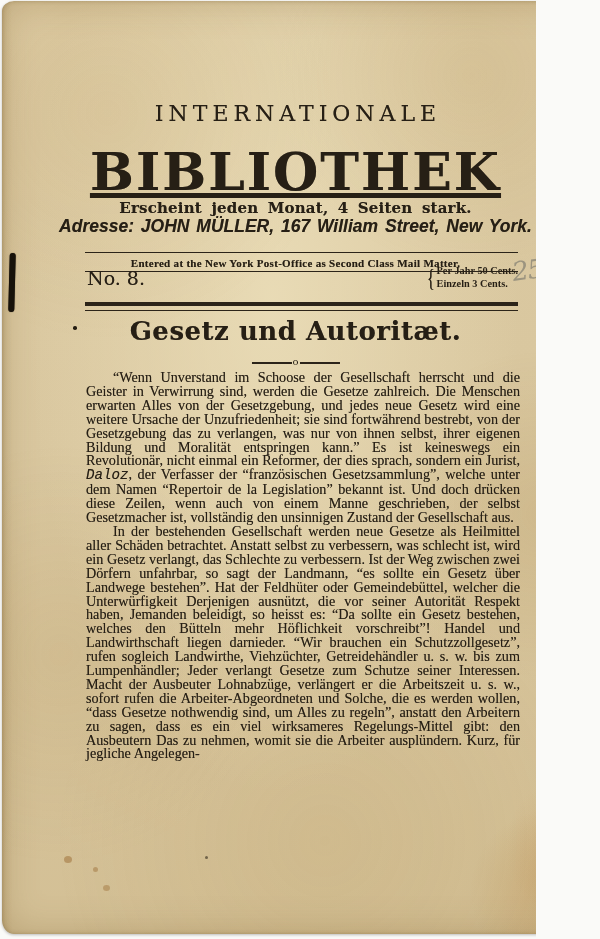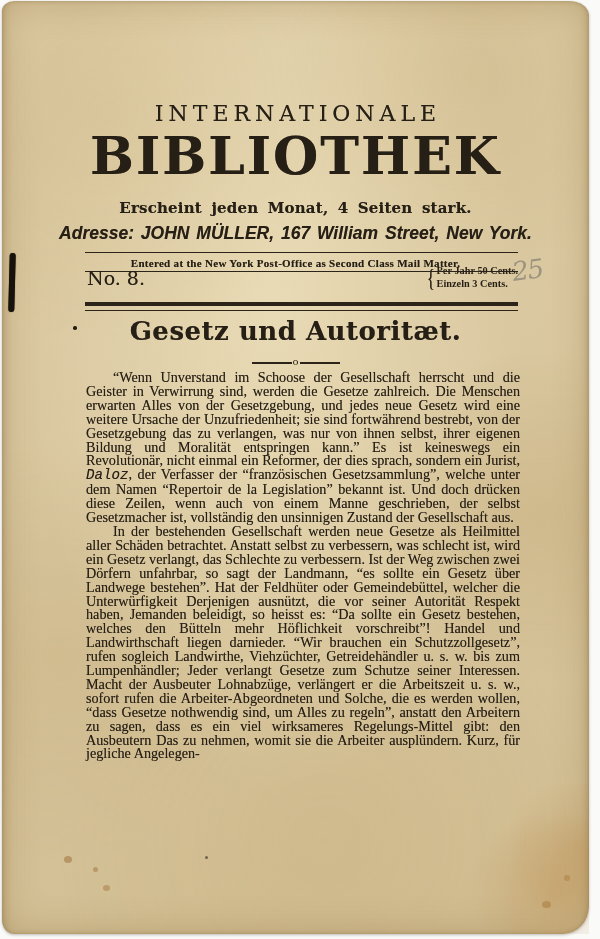--- a/index.html
+++ b/index.html
@@ -6,21 +6,21 @@
     --paper:#d9c79f;
     --paper-edge:#c8b283;
     --ink:#261f15;
     --pencil:#8d8878;
     --background:#fafaf8;
   }
   *{box-sizing:border-box;}
   html,body{margin:0;padding:0;}
   body{background:var(--background);font-family:"Liberation Serif",serif;}
   .scene{
-    position:relative;width:600px;height:939px;overflow:hidden;
+    position:relative;width:536px;height:939px;overflow:hidden;
     background:var(--background);
   }
   .paper{
     position:absolute;left:2px;top:1px;width:587px;height:933px;
     background:
       radial-gradient(ellipse at 46% 32%, rgba(235,222,185,.85) 0%, rgba(0,0,0,0) 55%),
       linear-gradient(168deg,#dcCaa2 0%, #d9c79f 45%, #d2be93 100%);
     background-color:var(--paper);
     border-radius:12px 20px 26px 12px / 10px 14px 28px 14px;
     box-shadow:
@@ -66,23 +66,23 @@
   }
   .pencil-note{
     position:absolute;left:510px;top:256px;
     font:italic 400 26px/1 "DejaVu Serif",serif;color:var(--pencil);
     transform:rotate(-8deg);opacity:.8;letter-spacing:-1px;
   }
 
   
   .abs{position:absolute;left:0;right:0;text-align:center;}
   .series{top:102px;font:400 22px/1 "DejaVu Serif",serif;letter-spacing:5px;text-indent:5px;}
-  .masthead-title{top:129px;margin:0;font:700 52px/1 "DejaVu Serif",serif;letter-spacing:2px;}
+  .masthead-title{top:129px;margin:16px;font:700 52px/1 "DejaVu Serif",serif;letter-spacing:2px;text-decoration:underline;}
   .frequency{top:200px;font:700 15px/1 "DejaVu Serif",serif;word-spacing:4px;letter-spacing:.2px;}
-  .address{top:224px;font:italic 700 17.5px/1 "Liberation Sans",sans-serif;word-spacing:2px;}
+  .address{top:217px;font:italic 700 17.5px/1 "Liberation Sans",sans-serif;word-spacing:2px;}
   .rule{position:absolute;left:83px;width:433px;height:1px;background:#2c2419;}
   .rule-a{top:251px;}
   .postal{top:257px;font:700 11px/1 "Liberation Serif",serif;letter-spacing:.3px;}
   .rule-b{top:270px;}
   .issue-row{position:absolute;top:263px;left:83px;width:433px;height:28px;}
   .issue-no{position:absolute;left:2px;top:5px;font:400 19px/1 "DejaVu Serif",serif;}
   .issue-date{position:absolute;left:0;right:0;top:4px;text-align:center;
     font:400 20px/1 "DejaVu Serif",serif;letter-spacing:1px;}
   .price{position:absolute;right:0;top:1px;display:flex;align-items:center;}
   .price-brace{font:400 25px/1 "Liberation Serif",serif;transform:scaleX(.65);margin-right:0;}

